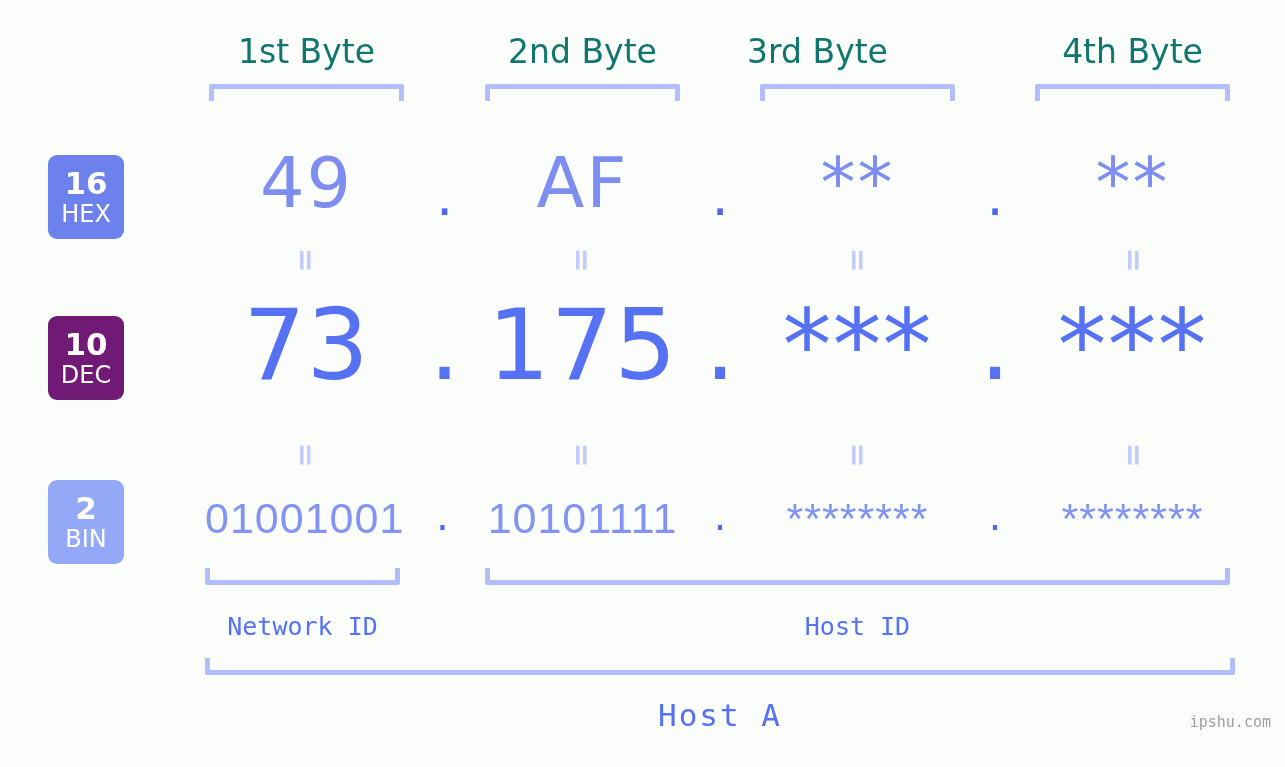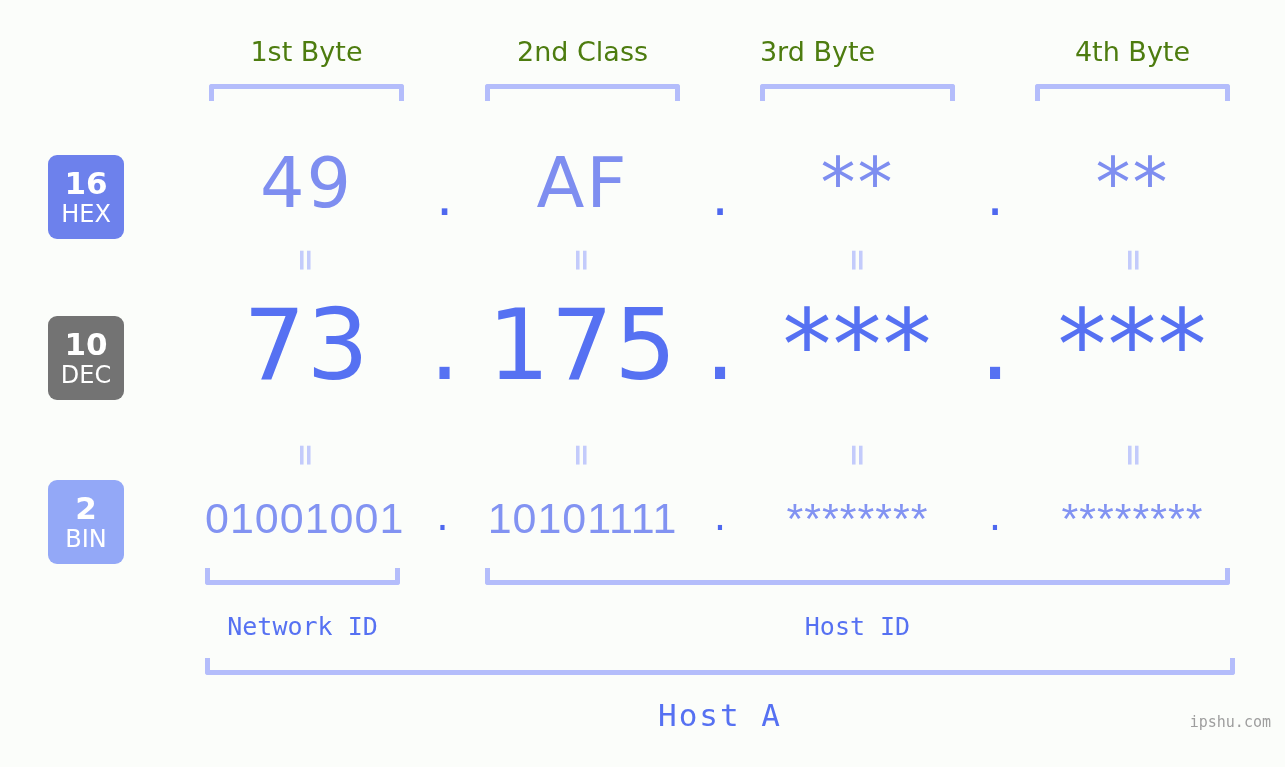--- a/index.html
+++ b/index.html
@@ -22,22 +22,22 @@
     height: 767px;
   }
 
   
   .byte-header {
     position: absolute;
     top: 33px;
     height: 38px;
     line-height: 38px;
     text-align: center;
-    font-size: 27px;
-    color: #4d7c0f;
+    font-size: 33px;
+    color: #0f766e;
     font-family: "DejaVu Sans", sans-serif;
     letter-spacing: 0px;
     white-space: nowrap;
   }
 
   
   .bracket {
     position: absolute;
     box-sizing: border-box;
   }
@@ -78,21 +78,21 @@
     font-weight: 700;
     display: block;
     margin-bottom: 3px;
   }
   .base-badge .nm {
     font-size: 24px;
     font-weight: 400;
     display: block;
   }
   #badge-hex { top: 155px; height: 84px; background: #6d81ec; }
-  #badge-dec { top: 316px; height: 84px; background: #737373; }
+  #badge-dec { top: 316px; height: 84px; background: #701a75; }
   #badge-bin { top: 480px; height: 84px; background: #93a8f7; }
 
   
   .val-cell {
     position: absolute;
     text-align: center;
     white-space: nowrap;
     line-height: 1;
   }
 
@@ -204,21 +204,21 @@
     font-family: "DejaVu Sans Mono", monospace;
     letter-spacing: 0px;
   }
 </style>
 </head>
 <body>
 
 <div id="stage">
 
   <div class="byte-header" style="left:209px;width:195px;">1st Byte</div>
-  <div class="byte-header" style="left:485px;width:195px;">2nd Class</div>
+  <div class="byte-header" style="left:485px;width:195px;">2nd Byte</div>
   <div class="byte-header" style="left:720px;width:195px;">3rd Byte</div>
   <div class="byte-header" style="left:1035px;width:195px;">4th Byte</div>
 
   <div class="bracket bracket-down" style="left:209px;top:84px;width:195px;"></div>
   <div class="bracket bracket-down" style="left:485px;top:84px;width:195px;"></div>
   <div class="bracket bracket-down" style="left:760px;top:84px;width:195px;"></div>
   <div class="bracket bracket-down" style="left:1035px;top:84px;width:195px;"></div>
 
   <div class="base-badge" id="badge-hex">
     <span class="num">16</span>

